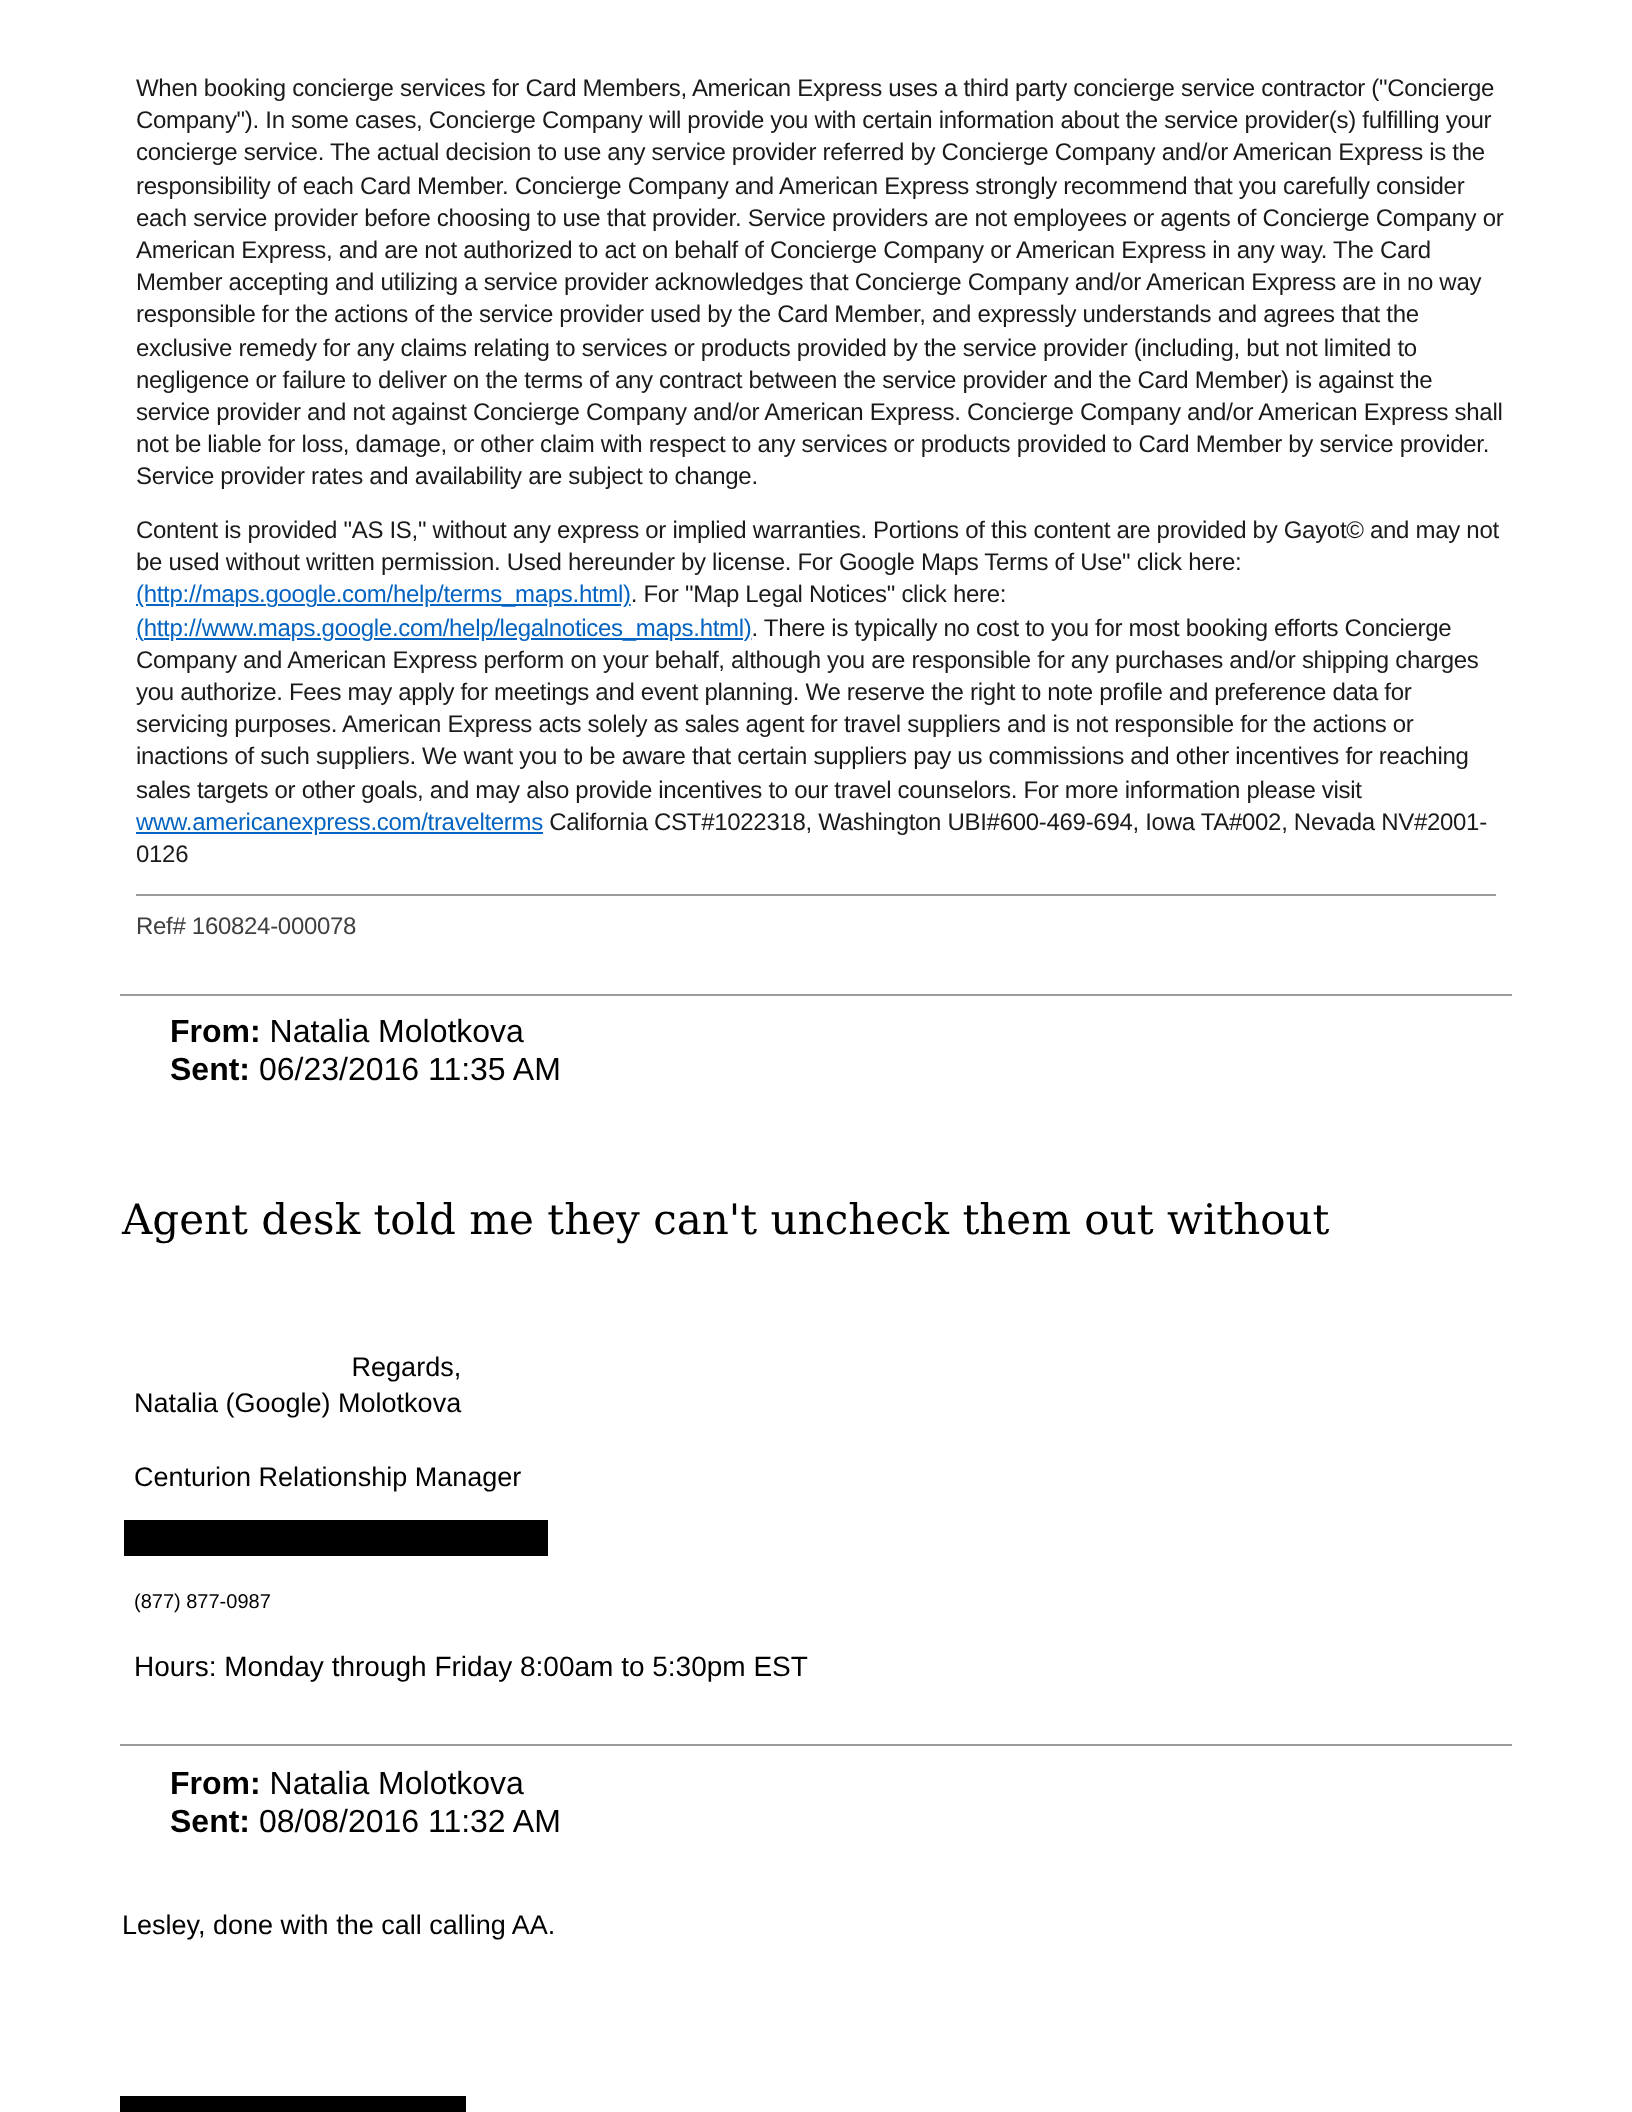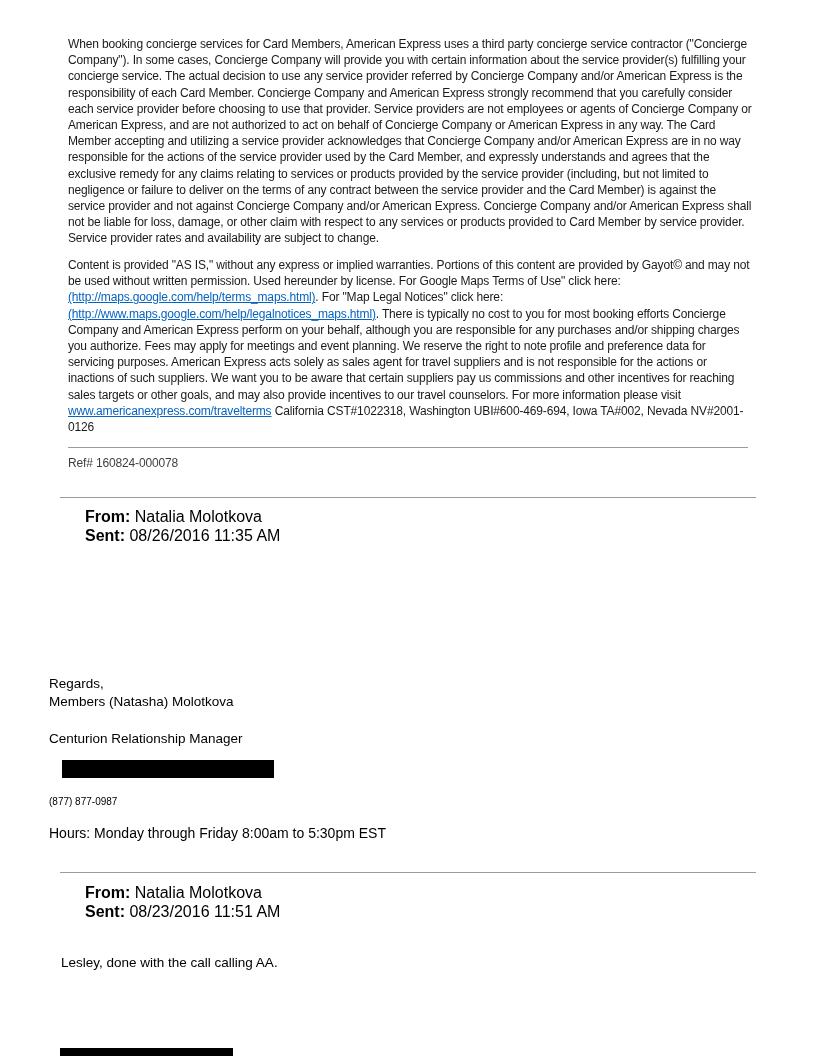--- a/index.html
+++ b/index.html
@@ -59,23 +59,24 @@
   .reply-body {
     position: absolute;
     left: 61px; top: 597px;
     font-family: "DejaVu Serif", serif;
     font-size: 21px;
     line-height: 26.5px;
     white-space: nowrap;
   }
   .sig-block {
     position: absolute;
-    left: 49px;
+    left: 67px;
     font-size: 13.5px;
     line-height: 17.5px;
+    text-align: right;
   }
   .sig-closing { top: 675px; }
   .sig-title { top: 730px; }
   .sig-phone { top: 793px; font-size: 10px; }
   .sig-hours { top: 825px; font-size: 14px; }
   .redaction-bar {
     position: absolute;
     background: #000000;
   }
   .redaction-sig { left: 62px; top: 760px; width: 212px; height: 18px; }
@@ -101,48 +102,49 @@
 
 <hr class="hrule rule-2">
 
 <div class="mail-header mail-header-1">
   <div>
     <span class="hdr-label">From:</span>
     <span>Natalia Molotkova</span>
   </div>
   <div>
     <span class="hdr-label">Sent:</span>
-    <span>08/26/2016 11:35 AM</span>
+    <span>06/23/2016 11:35 AM</span>
   </div>
 </div>
 
 <div class="reply-body">
+  <div>Agent desk told me they can't uncheck them out without</div>
 </div>
 
 <div class="sig-block sig-closing">
   <div>Regards,</div>
-  <div>Members (Natasha) Molotkova</div>
+  <div>Natalia (Google) Molotkova</div>
 </div>
 
 <div class="sig-block sig-title">Centurion Relationship Manager</div>
 
 <div class="redaction-bar redaction-sig"></div>
 
 <div class="sig-block sig-phone">(877) 877-0987</div>
 
 <div class="sig-block sig-hours">Hours: Monday through Friday 8:00am to 5:30pm EST</div>
 
 <hr class="hrule rule-3">
 
 <div class="mail-header mail-header-2">
   <div>
     <span class="hdr-label">From:</span>
     <span>Natalia Molotkova</span>
   </div>
   <div>
     <span class="hdr-label">Sent:</span>
-    <span>08/23/2016 11:51 AM</span>
+    <span>08/08/2016 11:32 AM</span>
   </div>
 </div>
 
 <div class="orig-body">Lesley, done with the call calling AA.</div>
 
 <div class="redaction-bar redaction-bottom"></div>
 
 </body></html>

